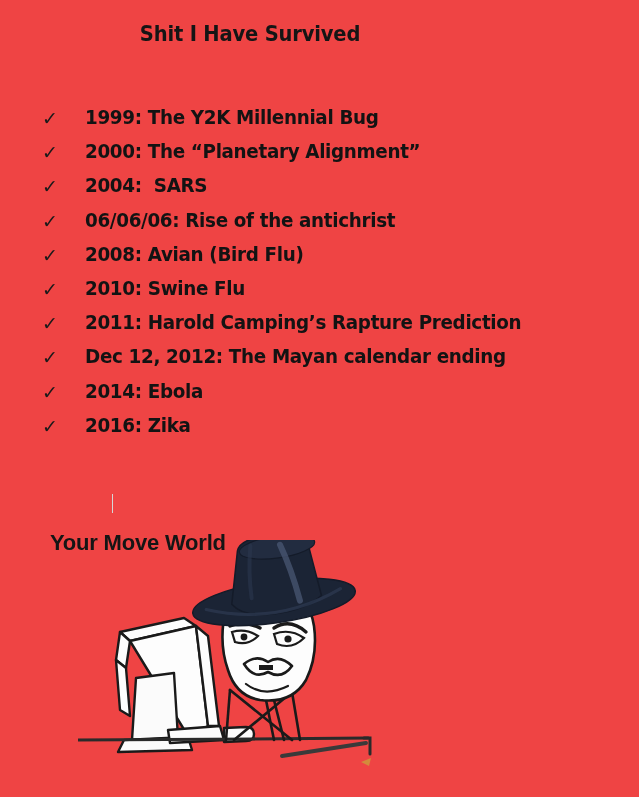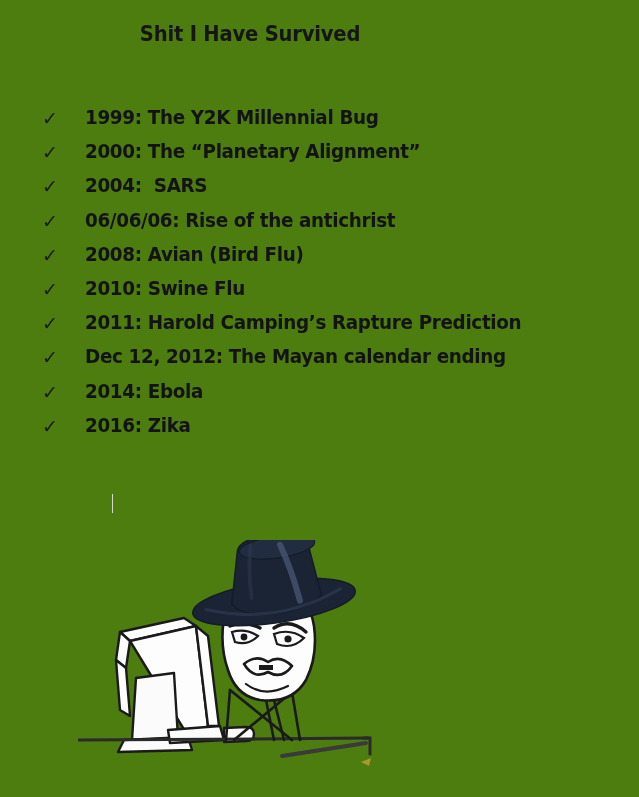--- a/index.html
+++ b/index.html
@@ -14,21 +14,21 @@
     position: relative;
     overflow: hidden;
     font-family: "Liberation Sans", "DejaVu Sans", sans-serif;
     color: #111111;
     -webkit-font-smoothing: antialiased;
   }
 
   .page {
     position: absolute;
     inset: 0;
-    background: #4d7c0f;
+    background: #ef4444;
   }
 
   
   .title {
     position: absolute;
     left: 0;
     top: 22px;
     width: 500px;
     text-align: center;
     font-family: "DejaVu Sans", "Liberation Sans", sans-serif;
@@ -167,20 +167,21 @@
     <div class="list-item">
       <span class="check">✓</span>
       <span class="item-text">2016: Zika</span>
     </div>
 
 
   </div>
 
   <div class="cursor-artifact"></div>
 
+  <div class="caption">Your Move World</div>
 
   <div class="meme">
     <svg viewBox="0 0 340 250" xmlns="http://www.w3.org/2000/svg">
 
       <g fill="#fdfdfd" stroke="#1a1a1a" stroke-width="2.4" stroke-linejoin="round" stroke-linecap="round">
 
         <path d="M42,92 L106,78 L118,86 L52,101 Z"></path>
 
         <path d="M42,92 L52,101 L48,128 L38,120 Z"></path>
 

